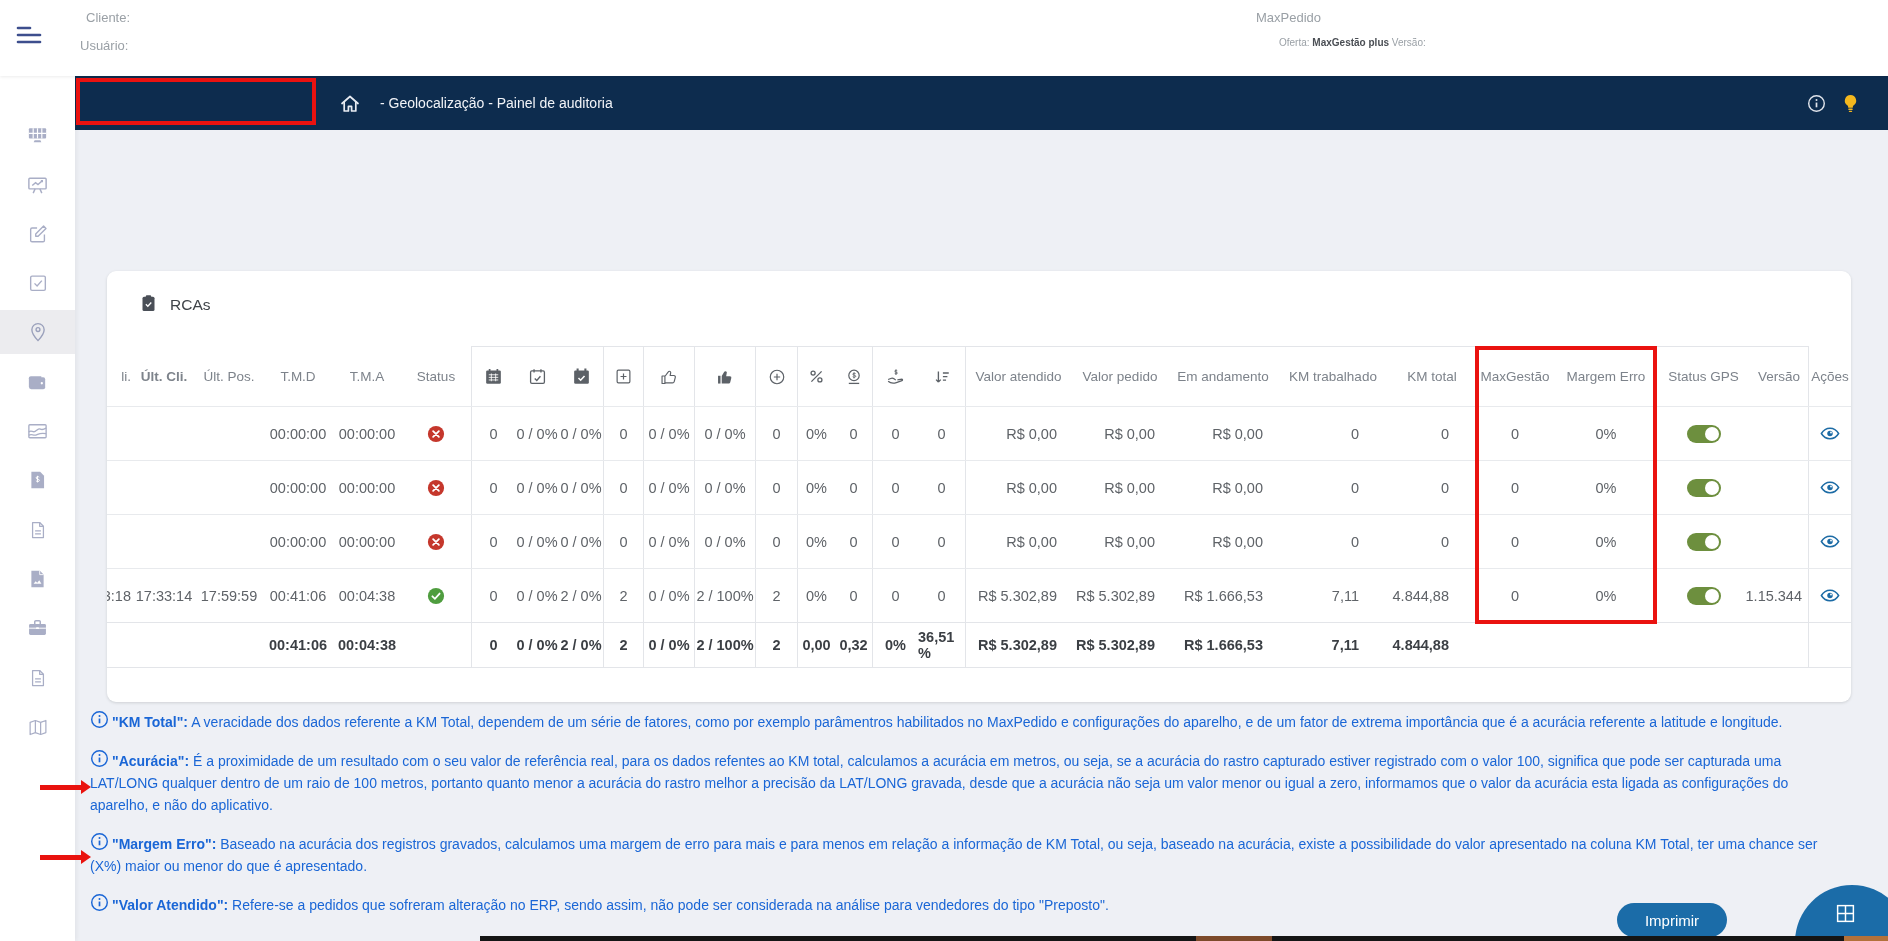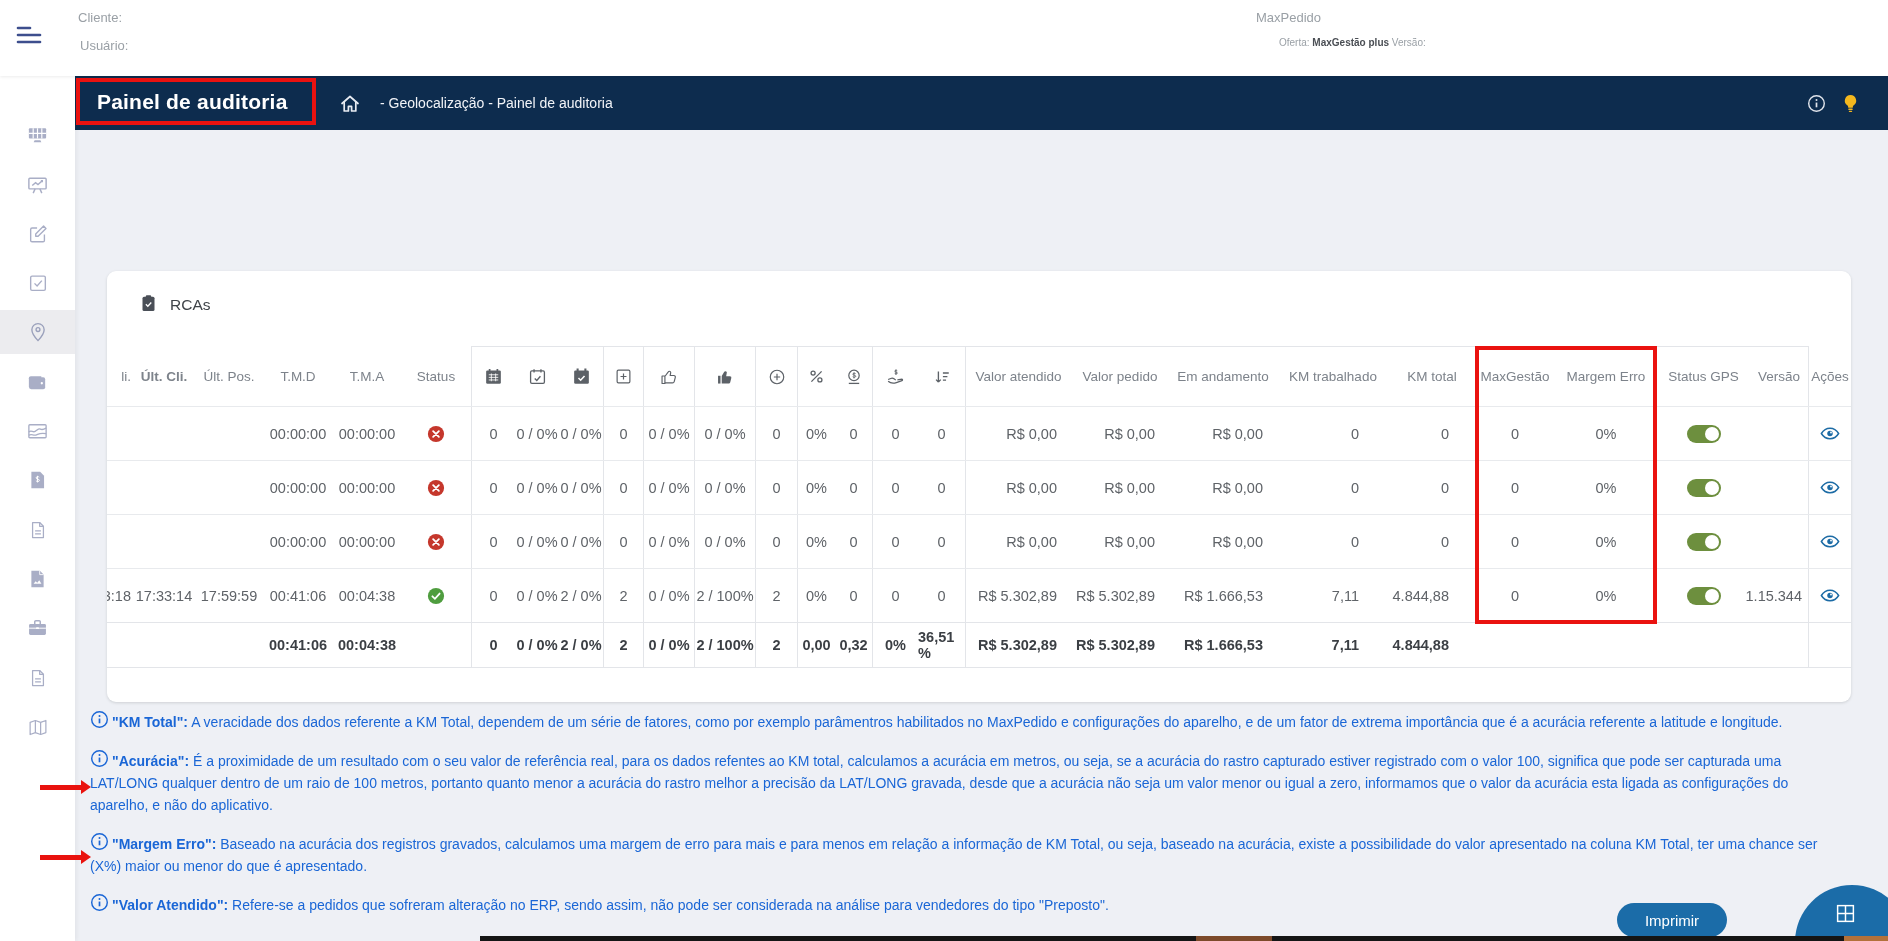--- a/index.html
+++ b/index.html
@@ -75,21 +75,21 @@
 <div class="page">
 
   <div class="topbar">
     <button class="hamburger"><span class="icn">
           <svg width="30" height="22" viewBox="0 0 30 22" fill="none" stroke="#3d4e8d" stroke-width="2.6" stroke-linecap="round">
             <path d="M4 4h12"></path>
             <path d="M4 11h22"></path>
             <path d="M4 18h22"></path>
           </svg>
         </span></button>
-    <div class="tb-label" style="left:78px;top:10px">Cliente:</div>
+    <div class="tb-label" style="left:86px;top:10px">Cliente:</div>
     <div class="tb-label" style="left:80px;top:38px">Usuário:</div>
     <div class="tb-label" style="left:1256px;top:10px">MaxPedido</div>
     <div class="tb-line" style="left:1279px;top:37px"><span>Oferta: </span><b>MaxGestão plus</b><span> Versão:</span></div>
     <div class="tb-actions"></div>
   </div>
 
   <div class="sidebar">
       <div class="sb-item" style="top: 37px;">
         <span class="icn">
           <svg width="23" height="23" viewBox="0 0 24 24">
@@ -200,23 +200,20 @@
         <span class="icn">
           <svg width="22" height="21" viewBox="0 0 24 24" fill="none" stroke="currentColor" stroke-width="1.4" stroke-linejoin="round">
             <path d="M3 6.2l6-2.2 6 2.2 6-2.2v13.8l-6 2.2-6-2.2-6 2.2z"></path>
             <path d="M9 4v13.8M15 6.2V20"></path>
           </svg>
         </span>
       </div>
     </div>
 
   <div class="navbar">
-    <div class="title-box">
-        <span>Painel de auditoria</span>
-      </div>
     <span class="icn nav-home">
         <svg width="24" height="24" viewBox="0 0 24 24" fill="none" stroke="currentColor" stroke-width="1.7" stroke-linecap="round" stroke-linejoin="round">
           <path d="M4 11.5 12 4.5l8 7"></path>
           <path d="M6.2 10.2V19h4.2v-4.6h3.2V19h4.2v-8.8"></path>
         </svg>
       </span>
     <div class="crumb">- Geolocalização - Painel de auditoria</div>
     <span class="icn nav-info">
         <svg width="19" height="19" viewBox="0 0 20 20">
           <circle cx="10" cy="10" r="8.2" fill="none" stroke="currentColor" stroke-width="1.5"></circle>

